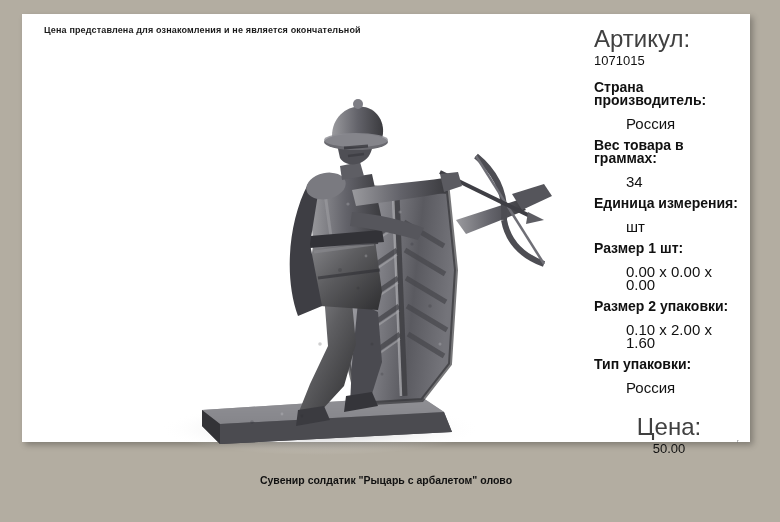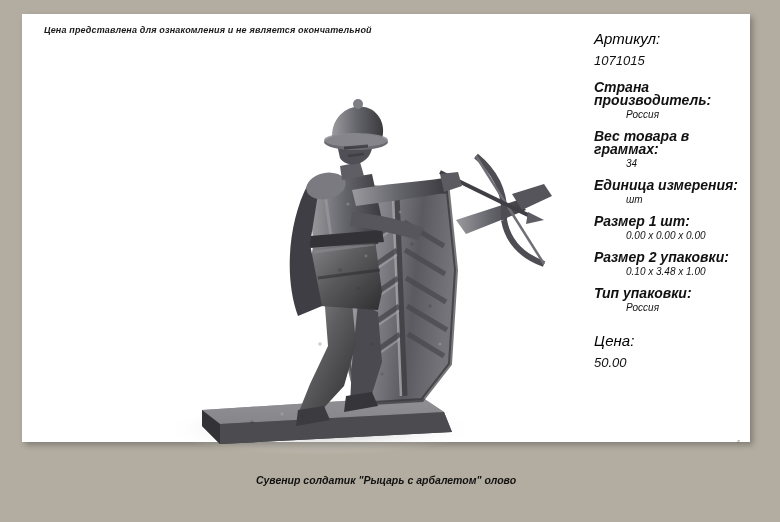--- a/index.html
+++ b/index.html
@@ -14,21 +14,20 @@
     overflow: hidden;
   }
   #page {
     position: absolute;
     left: 22px;
     top: 14px;
     width: 728px;
     height: 428px;
     background: #ffffff;
     box-shadow: 3px 3px 6px rgba(0,0,0,0.28);
-    font-style: italic;
   }
   .disclaimer {
     position: absolute;
     left: 22px;
     top: 11px;
     font-size: 9px;
     font-weight: bold;
     color: #1a1a1a;
     letter-spacing: 0.15px;
     white-space: nowrap;
@@ -57,49 +56,50 @@
     width: 520px; height: 420px;
   }
   
   .info {
     position: absolute;
     left: 572px;
     top: 14px;
     width: 150px;
   }
   .sku-label, .price-label {
-    font-size: 15px;
+    font-size: 24px;
     line-height: 22px;
-    color: #000000;
+    color: #404040;
     font-weight: normal;
   }
   .sku-value, .price-value {
     font-size: 13px;
     line-height: 22px;
     color: #111;
     font-weight: normal;
   }
   .spec {
     margin-top: 9px;
   }
   .spec-label {
     font-size: 14px;
     font-weight: bold;
     color: #111;
     line-height: 13px;
   }
   .spec-value {
-    font-size: 10px;
+    font-size: 15px;
     color: #111;
     line-height: 13px;
-    margin-top: 1px;
+    margin-top: 10px;
     padding-left: 32px;
   }
   .price-block {
-    margin-top: 16px;
+    margin-top: 22px;
+    text-align: center;
   }
   .tiny-mark {
     position: absolute;
     left: 715px;
     top: 424px;
     font-size: 6px;
     color: #777;
   }
 </style>
 </head>
@@ -271,21 +271,21 @@
       <div class="spec-value">шт</div>
     </div>
 
     <div class="spec">
       <div class="spec-label">Размер 1 шт:</div>
       <div class="spec-value">0.00 x 0.00 x 0.00</div>
     </div>
 
     <div class="spec">
       <div class="spec-label">Размер 2 упаковки:</div>
-      <div class="spec-value">0.10 x 3.48 x 1.00</div>
+      <div class="spec-value">0.10 x 2.00 x 1.60</div>
     </div>
 
     <div class="spec">
       <div class="spec-label">Тип упаковки:</div>
       <div class="spec-value">Россия</div>
     </div>
 
 
     <div class="price-block">
       <div class="price-label">Цена:</div>

